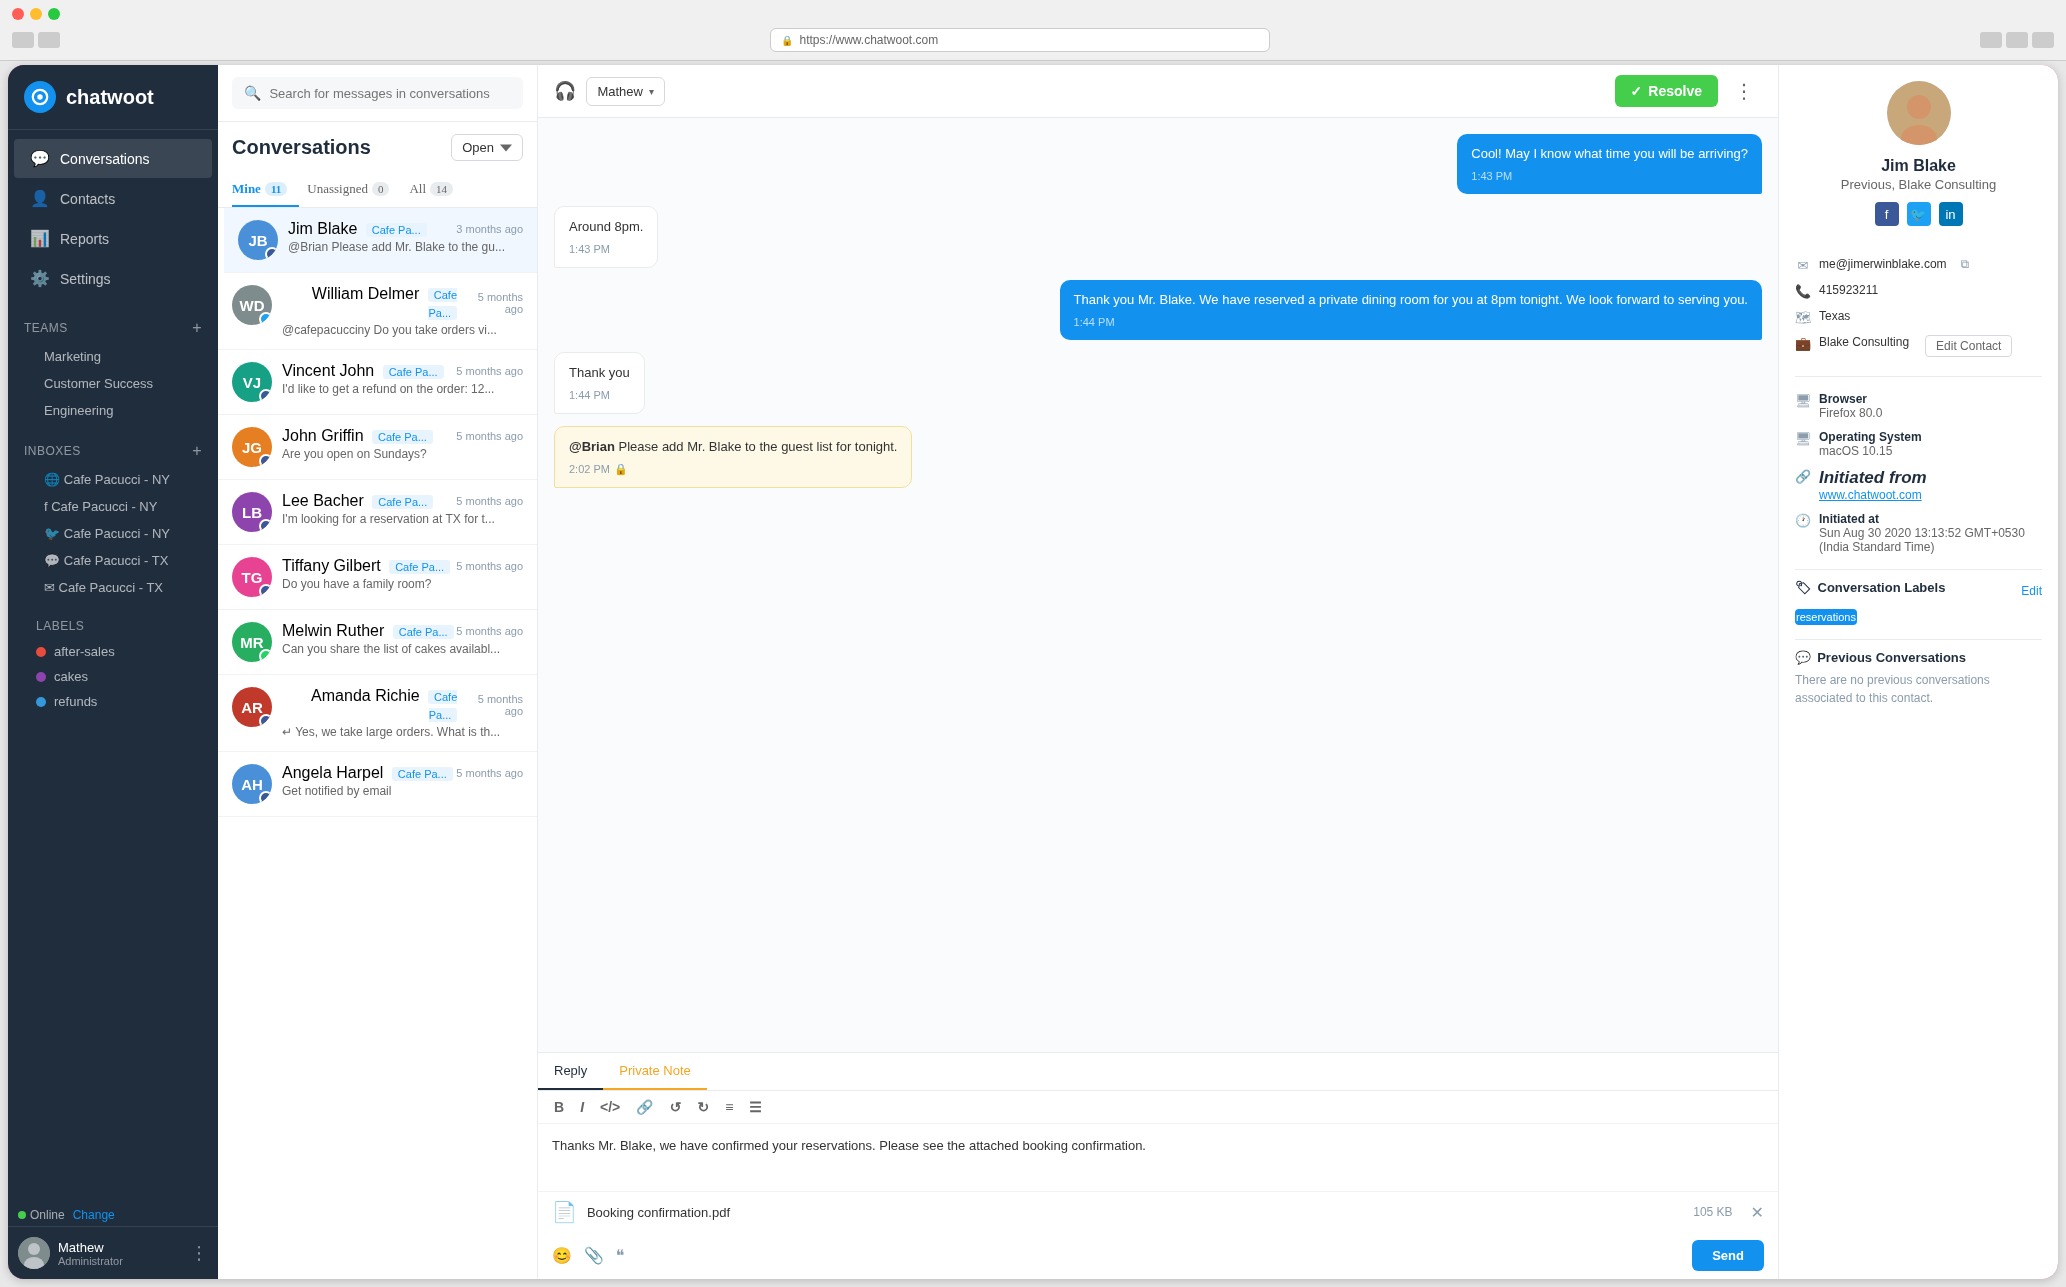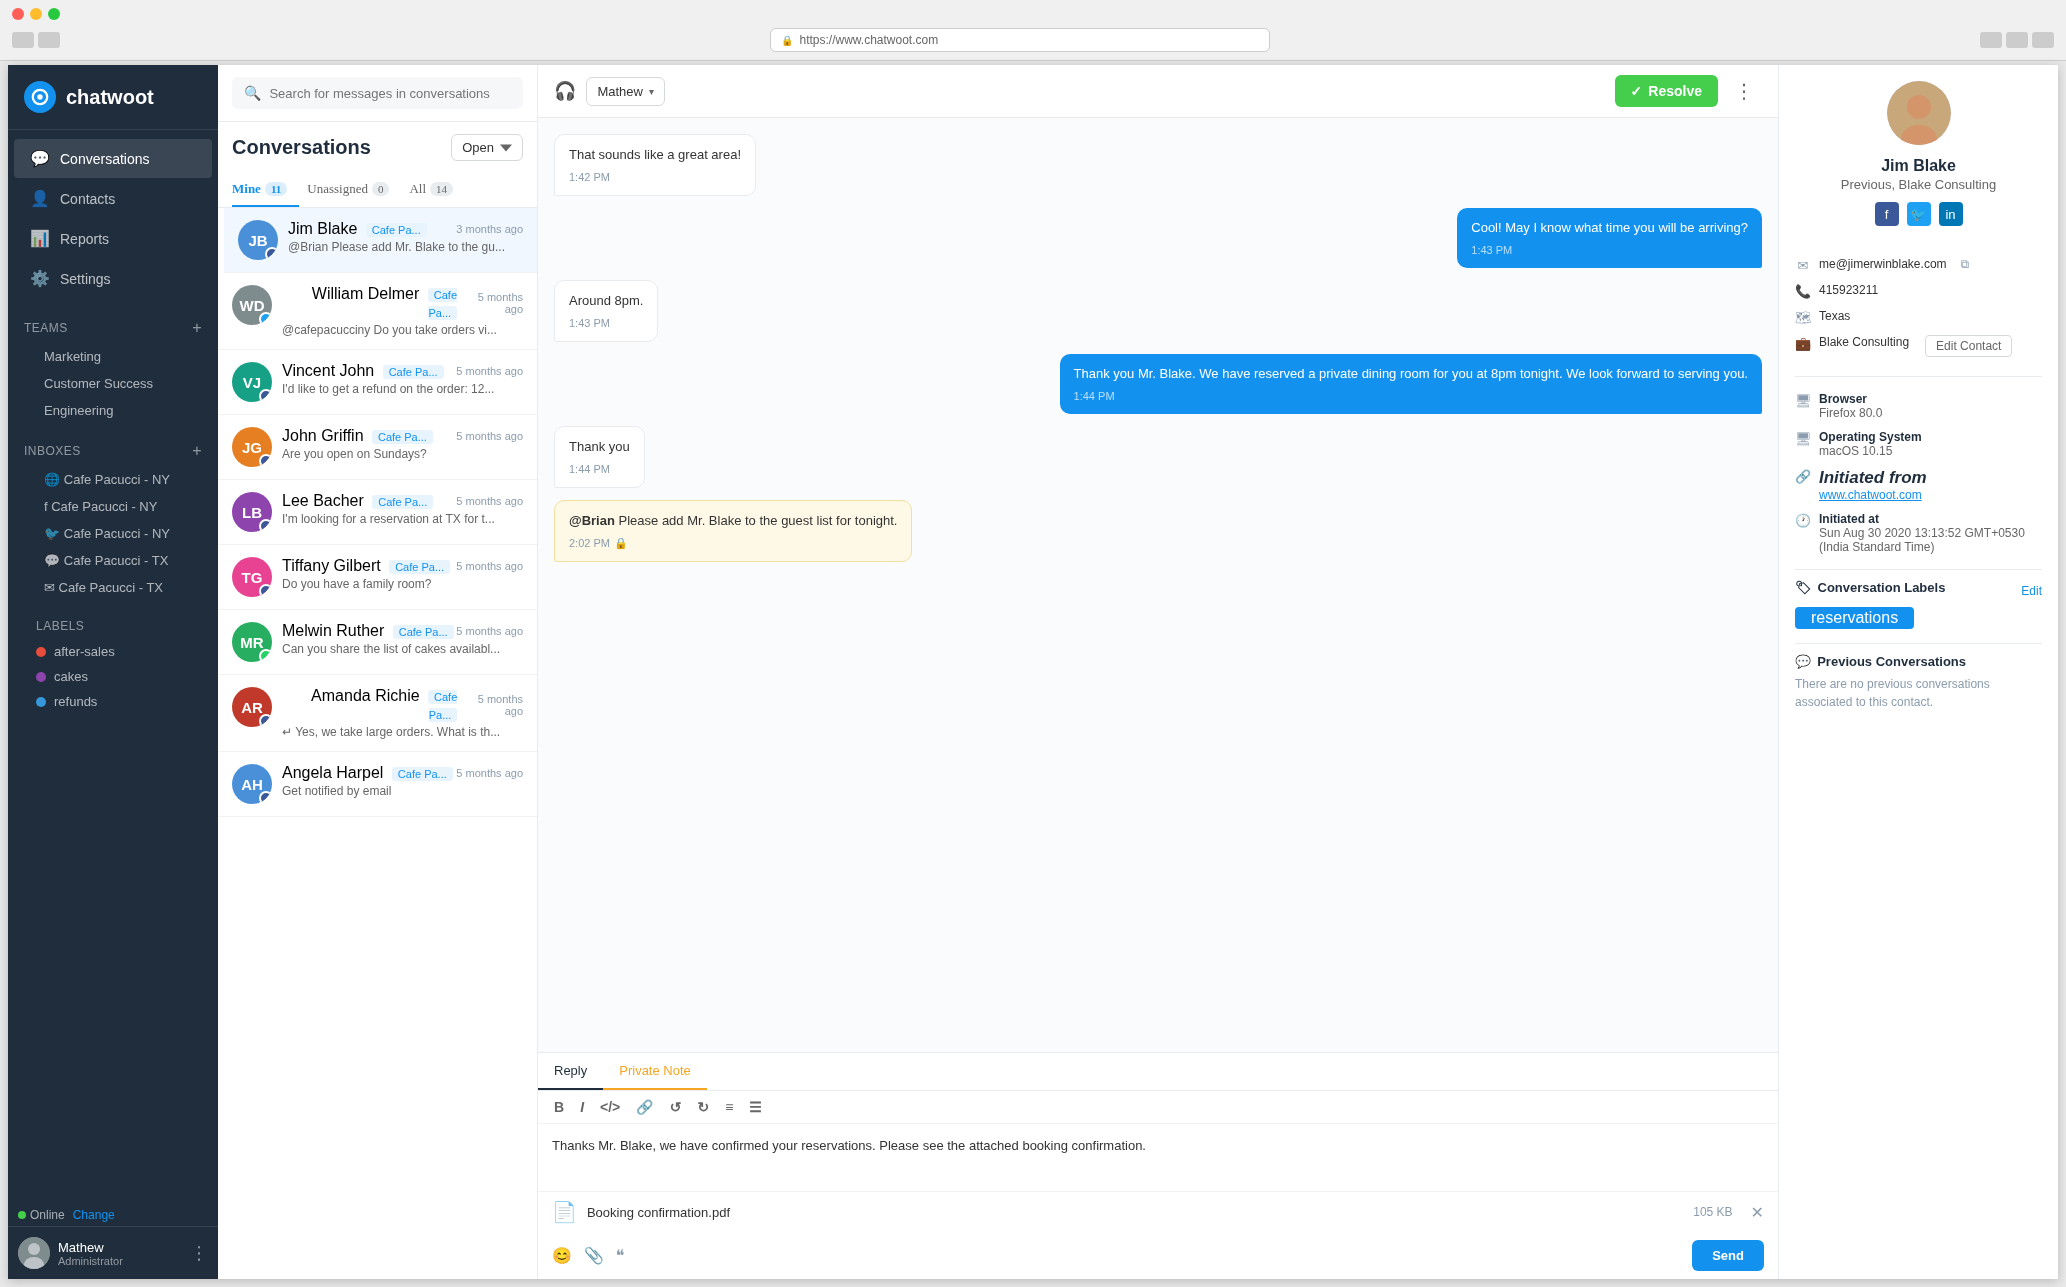--- a/index.html
+++ b/index.html
@@ -15,21 +15,21 @@
     .browser-toolbar { display: flex; align-items: center; gap: 8px; }
     .browser-nav-buttons { display: flex; gap: 4px; }
     .nav-btn { width: 22px; height: 16px; background: #ccc; border-radius: 3px; }
     .address-bar { flex: 1; background: white; border: 1px solid #ccc; border-radius: 6px; padding: 4px 10px; font-size: 12px; color: #333; display: flex; align-items: center; gap: 6px; max-width: 500px; margin: 0 auto; }
     .address-bar span { color: #666; }
     .lock-icon { font-size: 10px; color: #666; }
     .browser-actions { display: flex; gap: 4px; }
     .browser-action-btn { width: 22px; height: 16px; background: #ccc; border-radius: 3px; }
 
     
-    .app { display: flex; flex: 1; background: #ec4899; overflow: hidden; border-radius: 0; margin: 4px 8px 8px; box-shadow: 0 2px 10px rgba(0,0,0,0.2); }
+    .app { display: flex; flex: 1; background: #ec4899; overflow: hidden; border-radius: 16px; margin: 4px 8px 8px; box-shadow: 0 2px 10px rgba(0,0,0,0.2); }
 
     
     .sidebar { width: 210px; min-width: 210px; background: #1f2d3d; display: flex; flex-direction: column; color: white; overflow-y: auto; }
     .sidebar-logo { padding: 16px; display: flex; align-items: center; gap: 10px; border-bottom: 1px solid rgba(255,255,255,0.1); }
     .logo-circle { width: 32px; height: 32px; border-radius: 50%; background: #1292ee; display: flex; align-items: center; justify-content: center; }
     .logo-circle svg { width: 18px; height: 18px; fill: white; }
     .logo-text { font-size: 20px; font-weight: 600; color: white; }
 
     .sidebar-nav { padding: 8px 0; }
     .nav-item { display: flex; align-items: center; gap: 10px; padding: 10px 16px; cursor: pointer; font-size: 14px; color: rgba(255,255,255,0.7); border-radius: 4px; margin: 1px 6px; }
@@ -145,21 +145,21 @@
     .detail-item { display: flex; align-items: flex-start; gap: 8px; padding: 5px 0; font-size: 12px; color: #333; }
     .detail-icon { width: 16px; color: #8b9cad; text-align: center; flex-shrink: 0; font-size: 13px; margin-top: 1px; }
     .detail-value { color: #333; }
     .detail-link { color: #1292ee; text-decoration: underline; cursor: pointer; }
     .edit-contact-btn { background: none; border: 1px solid #d5d9de; border-radius: 4px; padding: 3px 10px; font-size: 12px; color: #666; cursor: pointer; margin-left: 8px; }
 
     .section-title { font-size: 13px; font-weight: 600; color: #1f2d3d; margin-bottom: 6px; display: flex; align-items: center; gap: 6px; }
 
     .conv-labels-section { margin-bottom: 14px; }
     .labels-header { display: flex; align-items: center; justify-content: space-between; margin-bottom: 6px; }
-    .label-tag { display: inline-block; background: #1292ee; color: white; border-radius: 4px; padding: 2px 16px; font-size: 16px; }
+    .label-tag { display: inline-block; background: #1292ee; color: white; border-radius: 4px; padding: 2px 1px; font-size: 11px; }
     .edit-link { font-size: 12px; color: #1292ee; cursor: pointer; }
 
     .prev-conv-section { margin-bottom: 14px; }
     .prev-conv-empty { font-size: 12px; color: #8b9cad; line-height: 1.5; }
 
     .divider { height: 1px; background: #e8ecef; margin: 10px 0; }
 
     
     .av-blue { background: #4a90d9; }
     .av-green { background: #27ae60; }
@@ -500,26 +500,20 @@
         <button class="resolve-btn">
           <span>✓</span>
           <span>Resolve</span>
         </button>
         <button class="more-btn">⋮</button>
       </div>
     </div>
 
     <div class="chat-messages">
 
-      <div class="msg-incoming">
-        <div class="msg-bubble incoming">
-          <div>That sounds like a great area!</div>
-          <div class="msg-time">1:42 PM</div>
-        </div>
-      </div>
 
       <div class="msg-outgoing">
         <div class="msg-bubble outgoing">
           <div>Cool! May I know what time you will be arriving?</div>
           <div class="msg-time">1:43 PM</div>
         </div>
       </div>
 
       <div class="msg-incoming">
         <div class="msg-bubble incoming">

